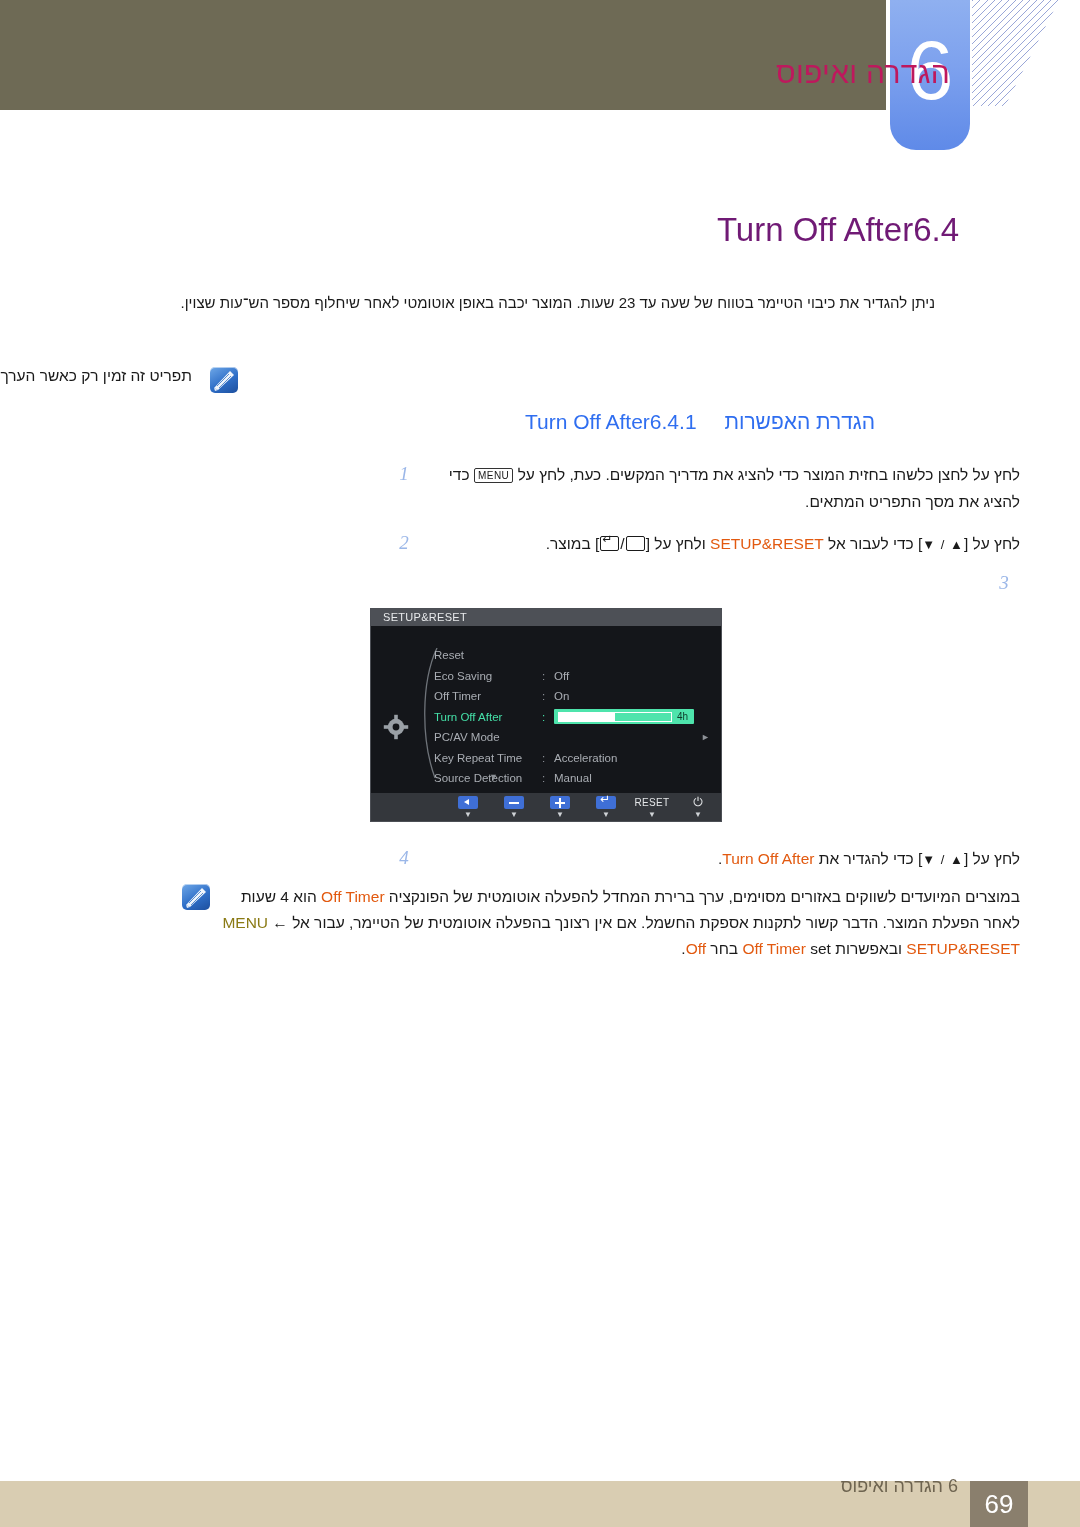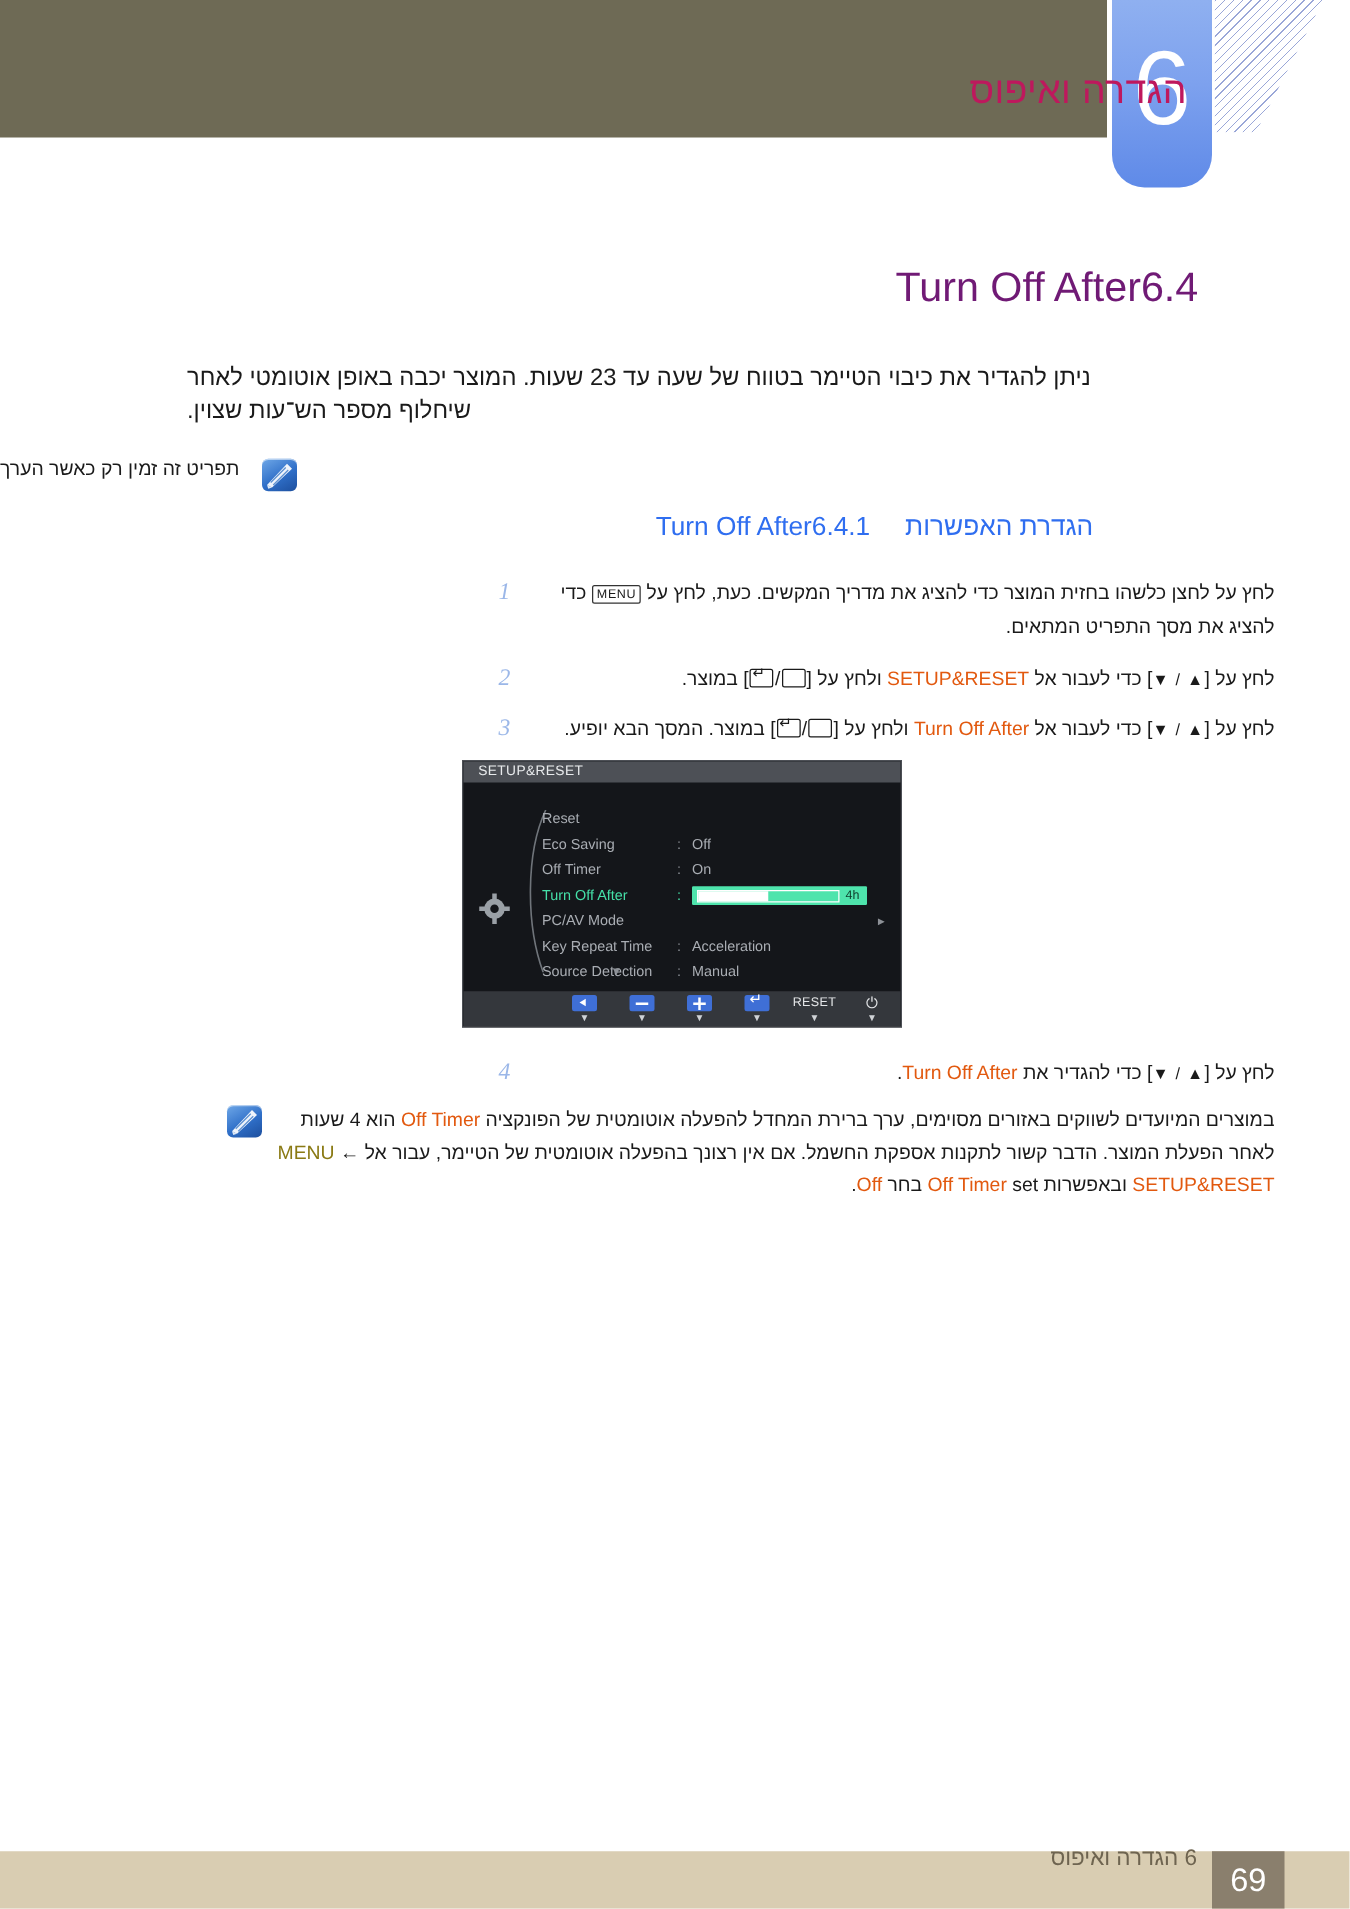--- a/index.html
+++ b/index.html
@@ -45,22 +45,22 @@
     position:absolute;right:95px;top:211px;
     color:#701a75;
     font-size:33px;font-weight:400;
     direction:rtl;white-space:nowrap;
   }
   .section-title .num{margin-inline-start:26px;}
 
   
   .intro{
     position:absolute;right:145px;top:290px;width:785px;
-    direction:rtl;text-align:left;
-    font-size:19px;line-height:26px;color:#1a1a1a;
+    direction:rtl;text-align:right;
+    font-size:15px;line-height:26px;color:#1a1a1a;
   }
 
   
   .note{
     position:absolute;direction:rtl;
   }
   .note .note-icon{
     position:absolute;right:0;top:0;width:28px;height:26px;
     background:linear-gradient(150deg,#6fa8e8 0%,#2f6fc8 55%,#1d4f9e 100%);
     border-radius:5px;
@@ -273,21 +273,20 @@
   <span class="step-text"><span>לחץ על לחצן כלשהו בחזית המוצר כדי להציג את מדריך המקשים. כעת, לחץ על </span><span class="keycap">MENU</span><span> כדי להציג את מסך התפריט המתאים.</span></span>
   <span class="step-num">1</span>
 </div>
 
 <div class="step" id="step-2">
   <span class="step-text"><span>לחץ על [</span><span class="arrows">▲ / ▼</span><span>] כדי לעבור אל </span><span class="hl">SETUP&amp;RESET</span><span> ולחץ על [</span><span class="btn-glyph"></span>/<span class="btn-glyph enter"></span><span>] במוצר.</span></span>
   <span class="step-num">2</span>
 </div>
 
 <div class="step" id="step-3">
-  <span class="step-text"><span>לחץ על [</span><span class="arrows">▲ / ▼</span><span>] כדי לעבור אל </span><span class="hl">Turn Off After</span><span> ולחץ על [</span><span class="btn-glyph"></span>/<span class="btn-glyph enter"></span><span>] במוצר. המסך הבא יופיע.</span></span>
   <span class="step-num">3</span>
 </div>
 
 <div class="osd">
   <div class="osd-header">SETUP&amp;RESET</div>
   <div class="osd-body">
     <span class="osd-gear">
       <svg width="26" height="26" viewBox="0 0 26 26">
         <g fill="#9aa0a6">
           <circle cx="13" cy="13" r="8.2"></circle>

